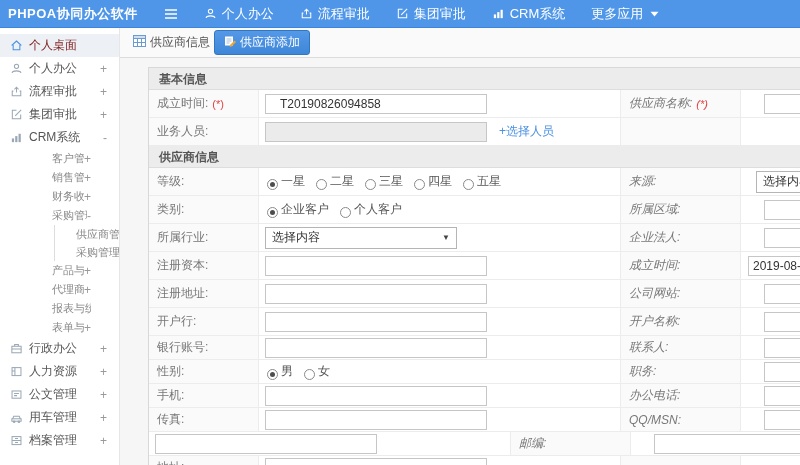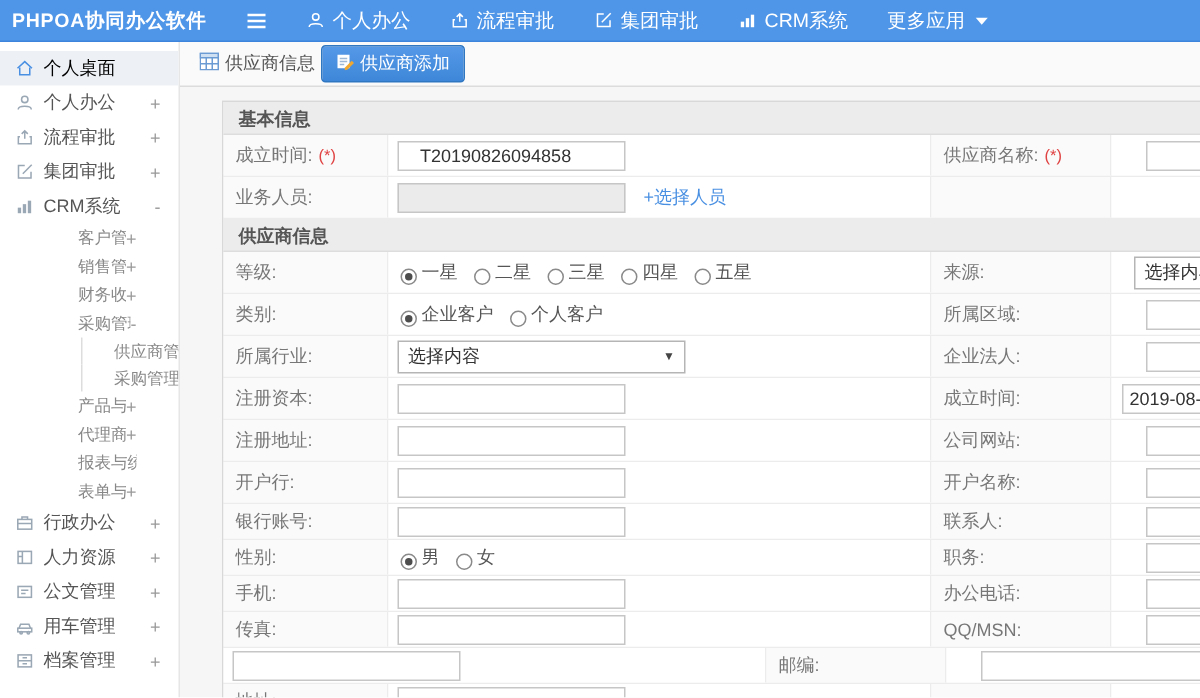--- a/index.html
+++ b/index.html
@@ -24,21 +24,21 @@
   .caret{margin-left:2px;}
 
   
   .sidebar{position:absolute;top:28px;left:0;width:120px;bottom:0;background:#fff;
     border-right:1px solid #e6e6e6;padding-top:6px;overflow:hidden;}
   .sbitem{display:flex;align-items:center;cursor:pointer;color:#555;}
   .sbitem.lvl0{height:23px;padding-left:10px;padding-right:12px;font-size:12px;}
   .sbitem.lvl1{height:19px;padding-left:52px;padding-right:28px;font-size:11px;color:#888;}
   .sbitem.lvl2{height:18px;margin-left:54px;border-left:1px solid #ddd;padding-left:21px;
     font-size:11px;color:#888;}
-  .sbitem.active{background:#edf1f6;color:#000000;}
+  .sbitem.active{background:#edf1f6;color:#7f1d1d;}
   .sbicon{width:13px;height:13px;margin-right:6px;display:flex;align-items:center;
     justify-content:center;color:#9aa7b4;flex:none;}
   .sbitem.active .sbicon{color:var(--accent);}
   .sblabel{white-space:nowrap;overflow:hidden;}
   .sbexp{margin-left:auto;color:#999;font-size:12px;cursor:pointer;}
 
   
   .main{position:absolute;top:28px;left:120px;right:0;bottom:0;background:#f6f6f6;}
   .tabstrip{height:30px;background:#fafafa;border-bottom:1px solid #dcdcdc;display:flex;
     align-items:center;padding-left:13px;}
@@ -49,27 +49,27 @@
   .panel{position:absolute;left:28px;top:8px;width:1100px;background:#fff;
     border:1px solid var(--panel-border);}
 
   .sec-hdr{height:22px;line-height:22px;background:#ececec;border-bottom:1px solid #ddd;
     padding-left:10px;font-weight:bold;color:#555;font-size:12px;}
   .frow{display:flex;border-bottom:1px solid var(--row-line);height:28px;}
   .sec2 .frow:nth-child(n+8){height:24px;}
   .cell{display:flex;align-items:center;border-right:1px solid var(--row-line);height:100%;}
   .lbl1{width:110px;padding-left:8px;background:var(--label-bg);color:var(--label-fg);}
   .fld1{width:362px;background:#fff;}
-  .lbl2{width:120px;padding-left:8px;background:var(--label-bg);color:var(--label-fg);}
+  .lbl2{width:120px;padding-left:8px;background:var(--label-bg);color:var(--label-fg);font-style:italic;}
   .fld2{flex:1;background:#fff;border-right:none;}
   .req{color:var(--req);margin-left:4px;font-size:11px;}
 
   .ti{height:20px;border:1px solid #c6c6c6;font-size:12px;padding:0 4px;color:#333;
     background:#fff;outline:none;font-family:inherit;}
-  .fld1 .ti{width:152px;margin-left:6px;padding-left:14px;}
+  .fld1 .ti{width:222px;margin-left:6px;padding-left:14px;}
   .fld2 .ti{width:200px;margin-left:23px;}
   .fld2 .ti.date{width:150px;margin-left:7px;}
   .ti.dis{background:#ebebeb;}
   .sel{height:22px;border:1px solid #b5b5b5;background:#fff;display:flex;align-items:center;
     justify-content:space-between;padding:0 6px;color:#333;cursor:pointer;}
   .fld1 .sel{width:192px;margin-left:6px;}
   .fld2 .sel{width:165px;margin-left:15px;}
   .arr{font-size:8px;color:#444;margin-left:6px;}
   .flink{color:var(--link);margin-left:12px;cursor:pointer;white-space:nowrap;}
   .rgroup{display:flex;align-items:center;margin-left:8px;color:#555;}

